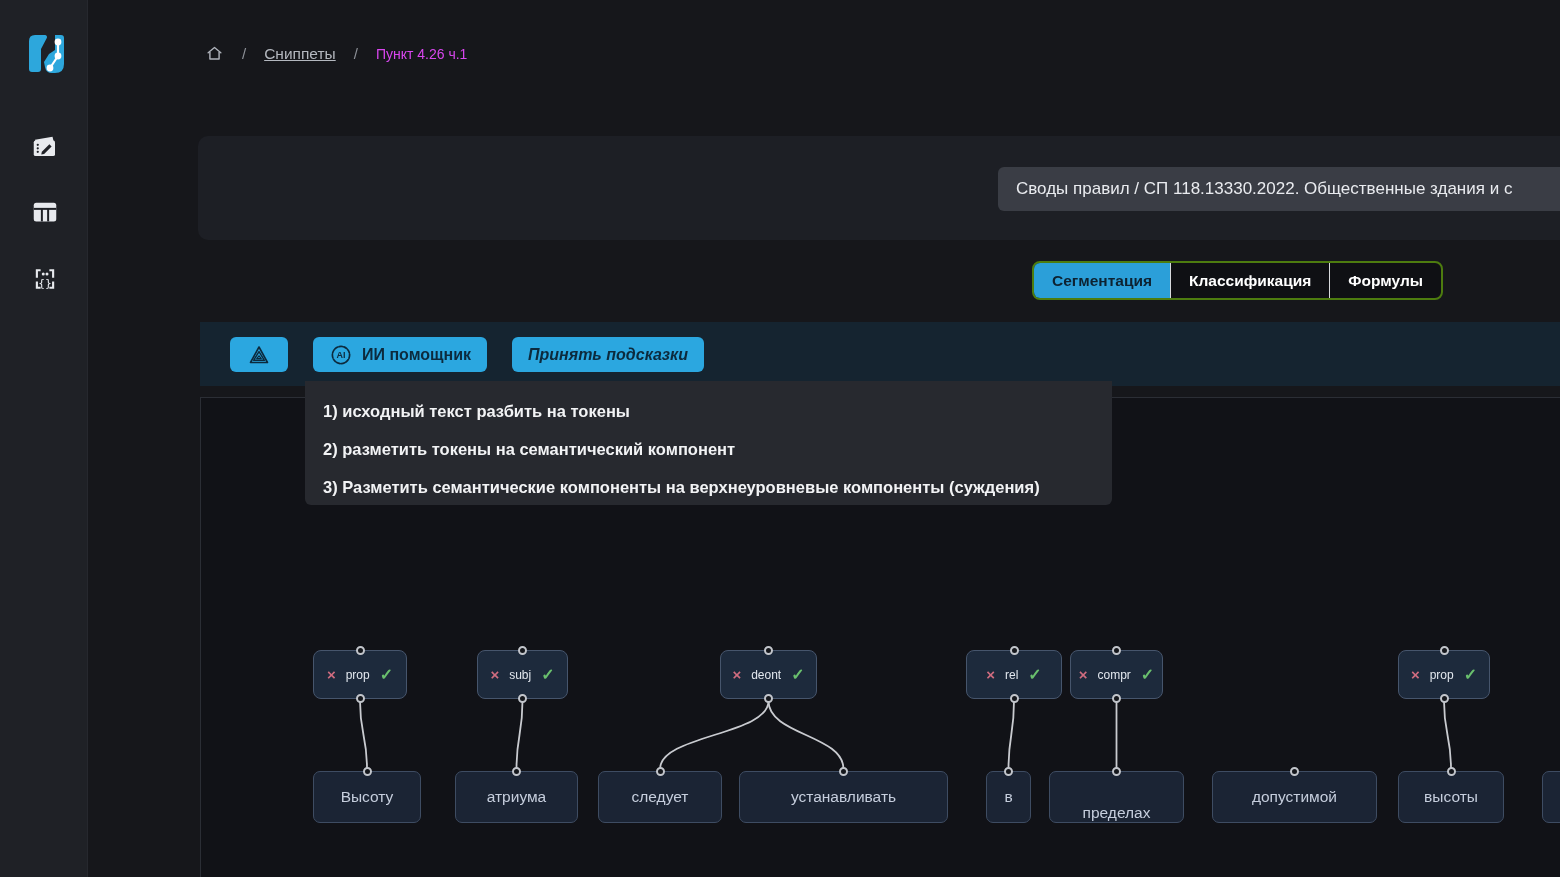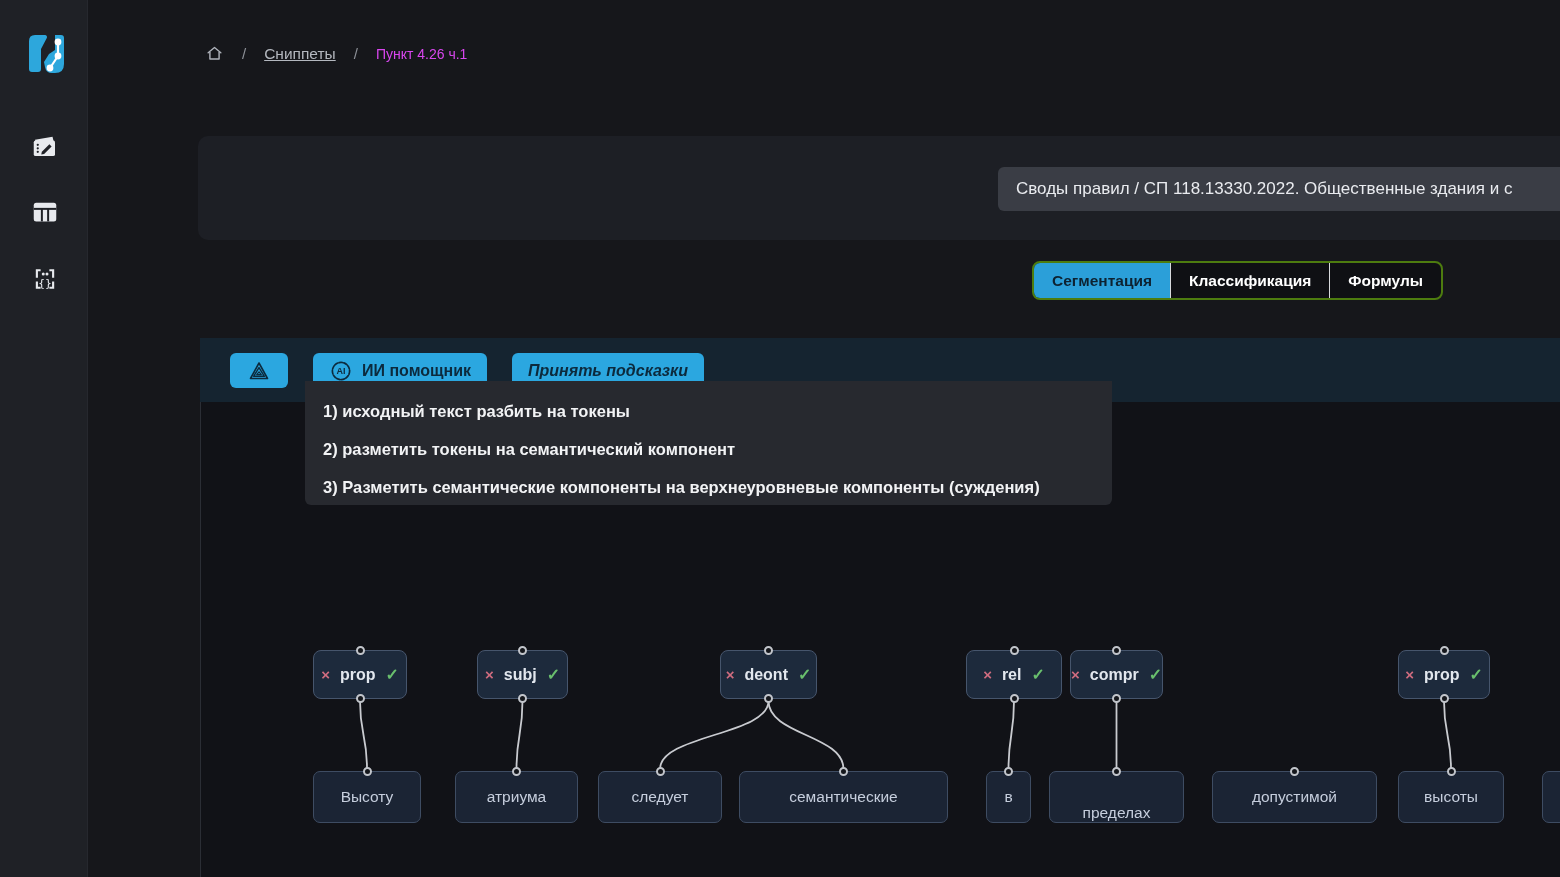--- a/index.html
+++ b/index.html
@@ -36,21 +36,21 @@
   .tab-group { position:absolute; left:1032px; top:261px; height:39px; display:flex;
     border:2px solid #4d7c0f; border-radius:8px; overflow:hidden; z-index:5;
     background:#0f1014;justify-content:center; }
   .tab { display:flex; align-items:center; justify-content:center; padding:0 18px;
     font-size:15.5px; font-weight:bold; color:#ffffff; cursor:pointer;
     border-left:1px solid #d8dadd; }
   .tab:first-child { border-left:none; }
   .tab.active { background:#2b9fd9; color:#0d2231; border-left:none; }
 
   
-  .toolbar { position:absolute; left:200px; top:338px; width:1360px; height:64px;
+  .toolbar { position:absolute; left:200px; top:322px; width:1360px; height:64px;
     background:#152430; z-index:6; }
   .tb-btn { position:absolute; top:15px; height:35px; background:#2ba7e0;
     border:none; border-radius:6px; color:#0c2a3d; font-size:16px; font-weight:bold;
     font-family:"Liberation Sans", sans-serif; display:flex; align-items:center;
     justify-content:center; gap:9px; cursor:pointer; padding:0 16px; }
   .tb-btn svg { display:block; }
   .btn-triangle { left:30px; width:58px; padding:0; }
   .btn-ai { left:113px; }
   .btn-accept { left:312px;font-style:italic; }
 
@@ -65,21 +65,21 @@
     background:#111217; border-left:1px solid #2b2e35; border-top:1px solid #2b2e35;
     z-index:1; }
   .edge-layer { position:absolute; left:0; top:0; width:1560px; height:877px;
     z-index:2; pointer-events:none; }
   .node-layer { position:absolute; left:0; top:0; width:1560px; height:877px;
     z-index:3; pointer-events:none; }
   .sem-node { position:absolute; background:#1d2a3c; border:1px solid #46556c;
     border-radius:8px; display:flex; align-items:center; justify-content:center;
     gap:10px; pointer-events:auto; cursor:grab; }
   .sem-node .nx { color:#cf6c7f; font-size:15px; font-weight:bold; }
-  .sem-node .nl { color:#e2e7ee; font-size:16px; font-weight:700; }
+  .sem-node .nl { color:#e2e7ee; font-size:12px; font-weight:400; }
   .sem-node .nc { color:#69bf6d; font-size:16px; font-weight:bold; }
   .token-node { position:absolute; background:#1b2434; border:1px solid #3e4c62;
     border-radius:7px; display:flex; align-items:center; justify-content:center;
     pointer-events:auto; cursor:grab; color:#c6cedd; font-size:15.5px; }
   .handle { position:absolute; width:9px; height:9px; border-radius:50%;
     background:#15171c; border:2px solid #c2c5cb; left:50%; margin-left:-4.5px;
     pointer-events:auto; cursor:crosshair; }
   .handle.top { top:-5px; }
   .handle.bottom { bottom:-5px; }
 </style>
@@ -237,21 +237,21 @@
     </div>
     <div class="token-node" style="left: 313px; top: 771px; width: 108px; height: 52px;">
       <span>Высоту</span>
       <div class="handle top"></div>
     </div>
     <div class="token-node" style="left: 598px; top: 771px; width: 124px; height: 52px;">
       <span>следует</span>
       <div class="handle top"></div>
     </div>
     <div class="token-node" style="left: 739px; top: 771px; width: 209px; height: 52px;">
-      <span>семантические</span>
+      <span>устанавливать</span>
       <div class="handle top"></div>
     </div>
     <div class="token-node" style="left: 986px; top: 771px; width: 45px; height: 52px;">
       <span>в</span>
       <div class="handle top"></div>
     </div>
     <div class="token-node" style="left: 1049px; top: 771px; width: 135px; height: 52px; align-items: flex-end;">
       <span>пределах</span>
       <div class="handle top"></div>
     </div>

